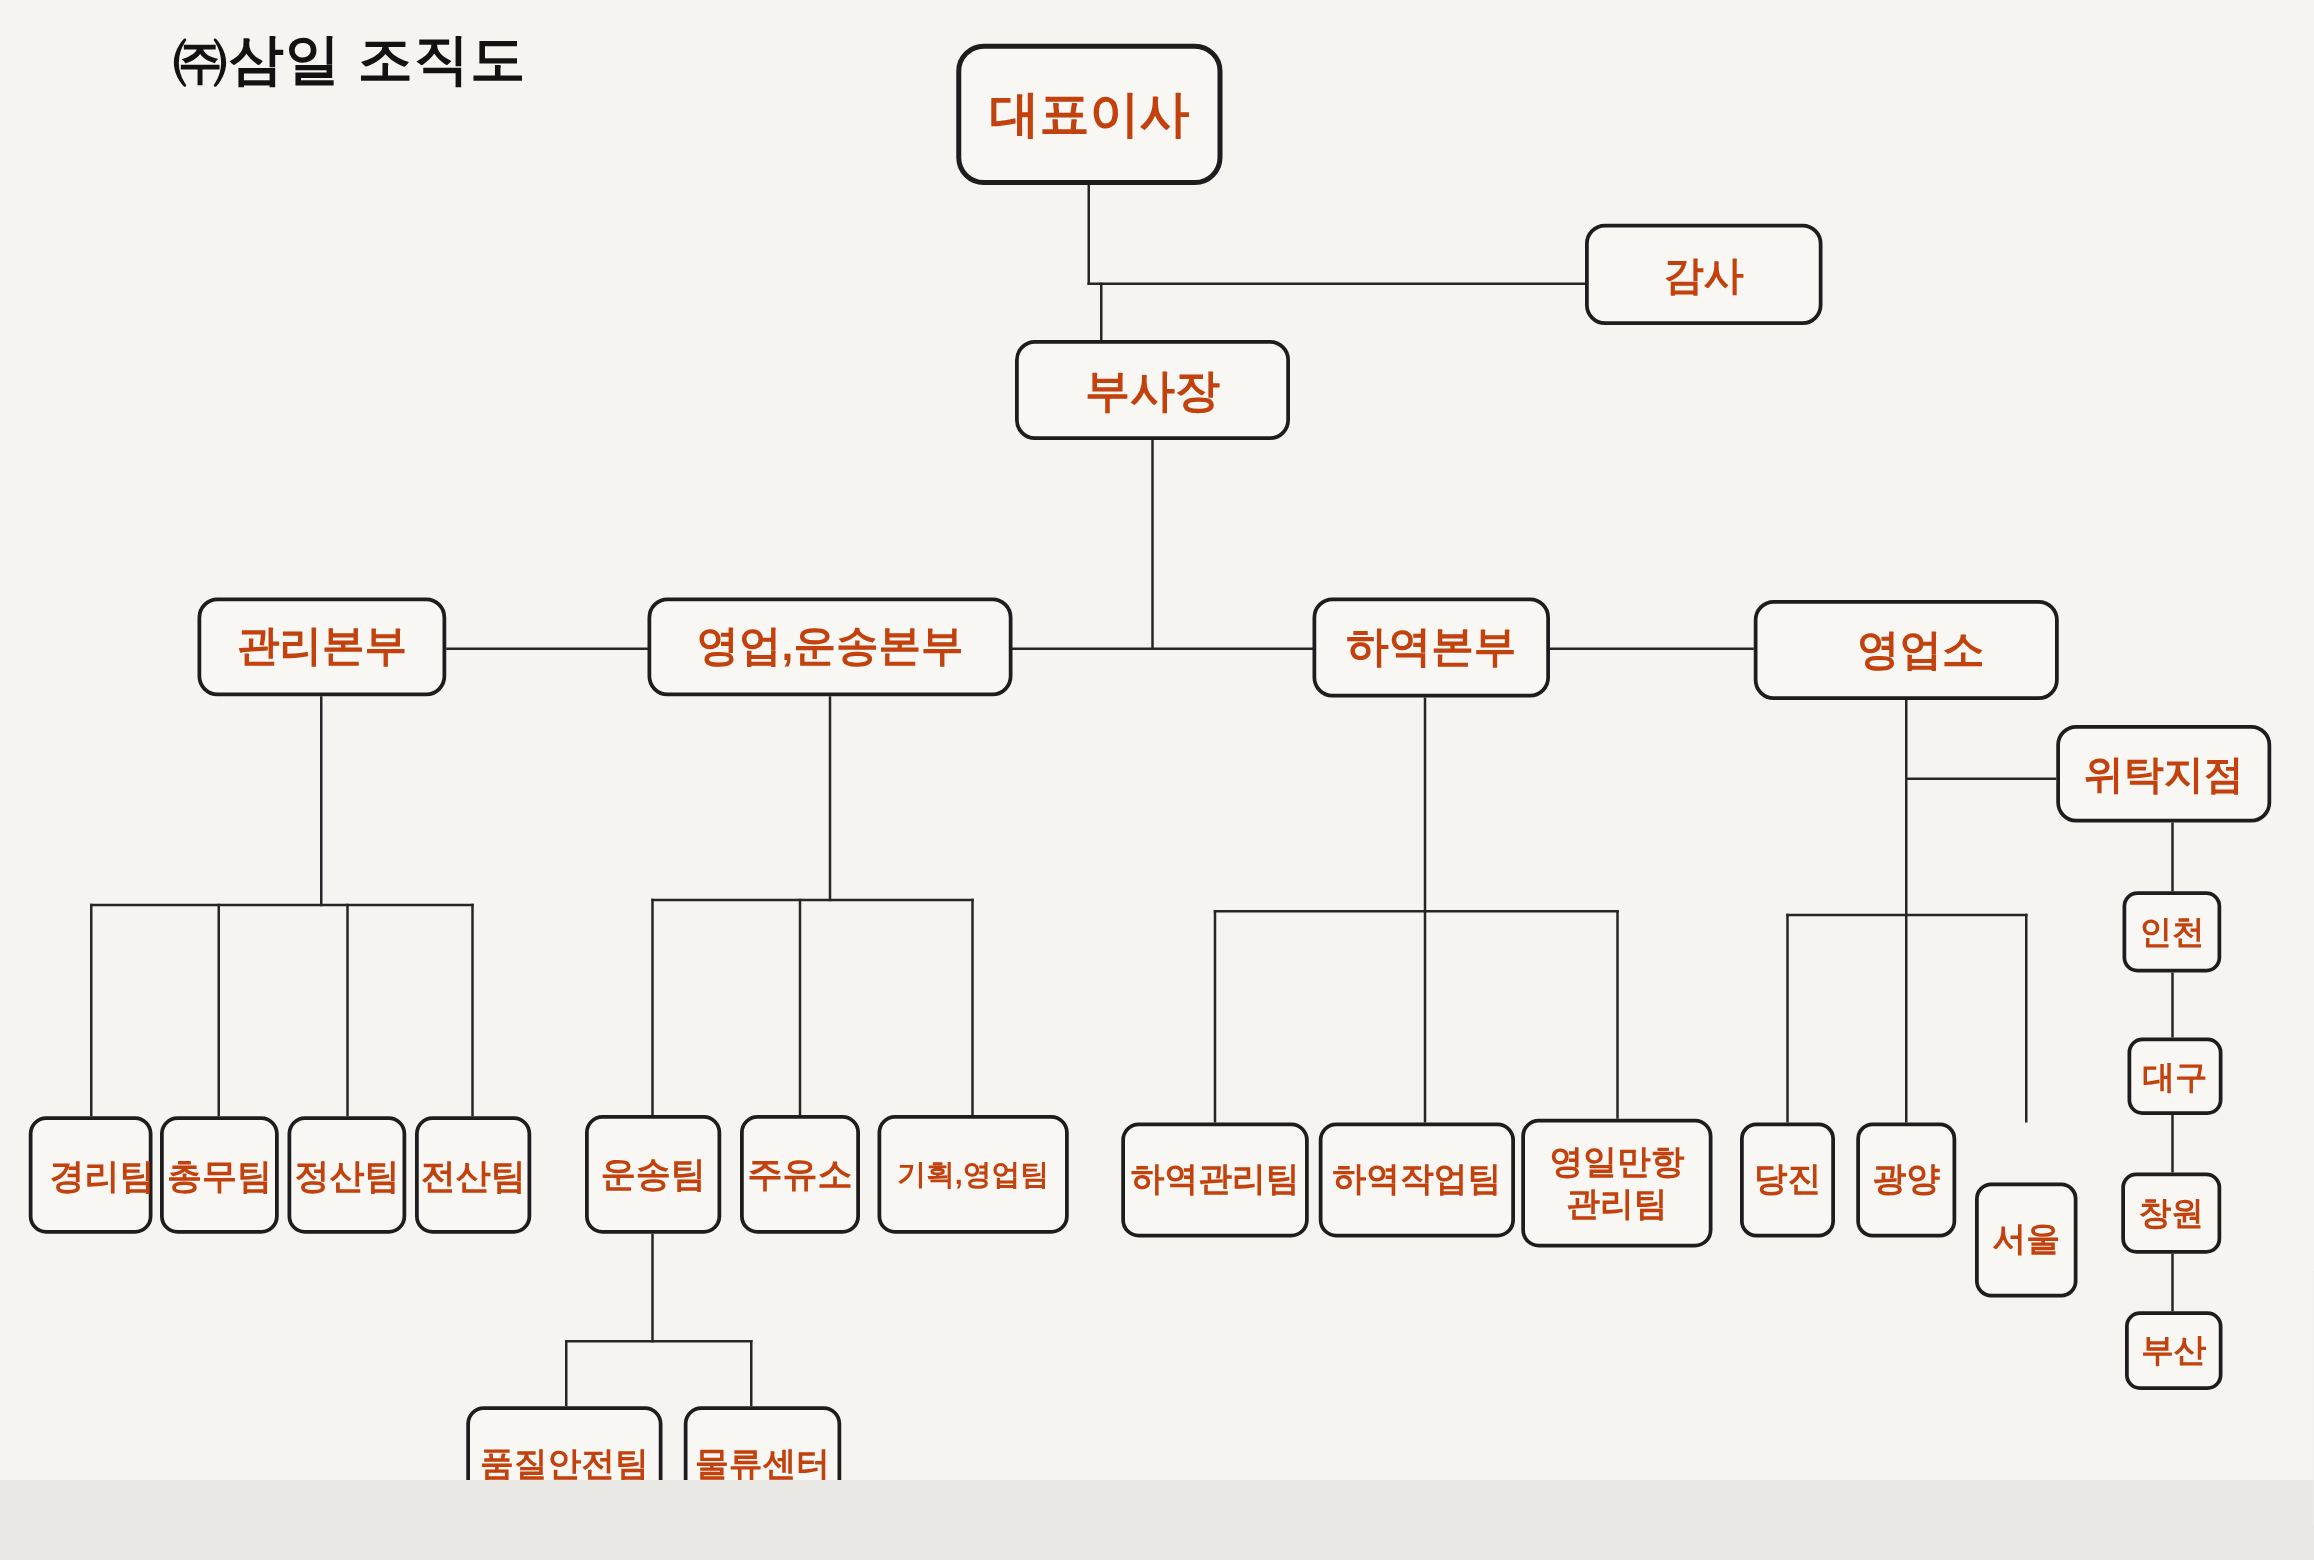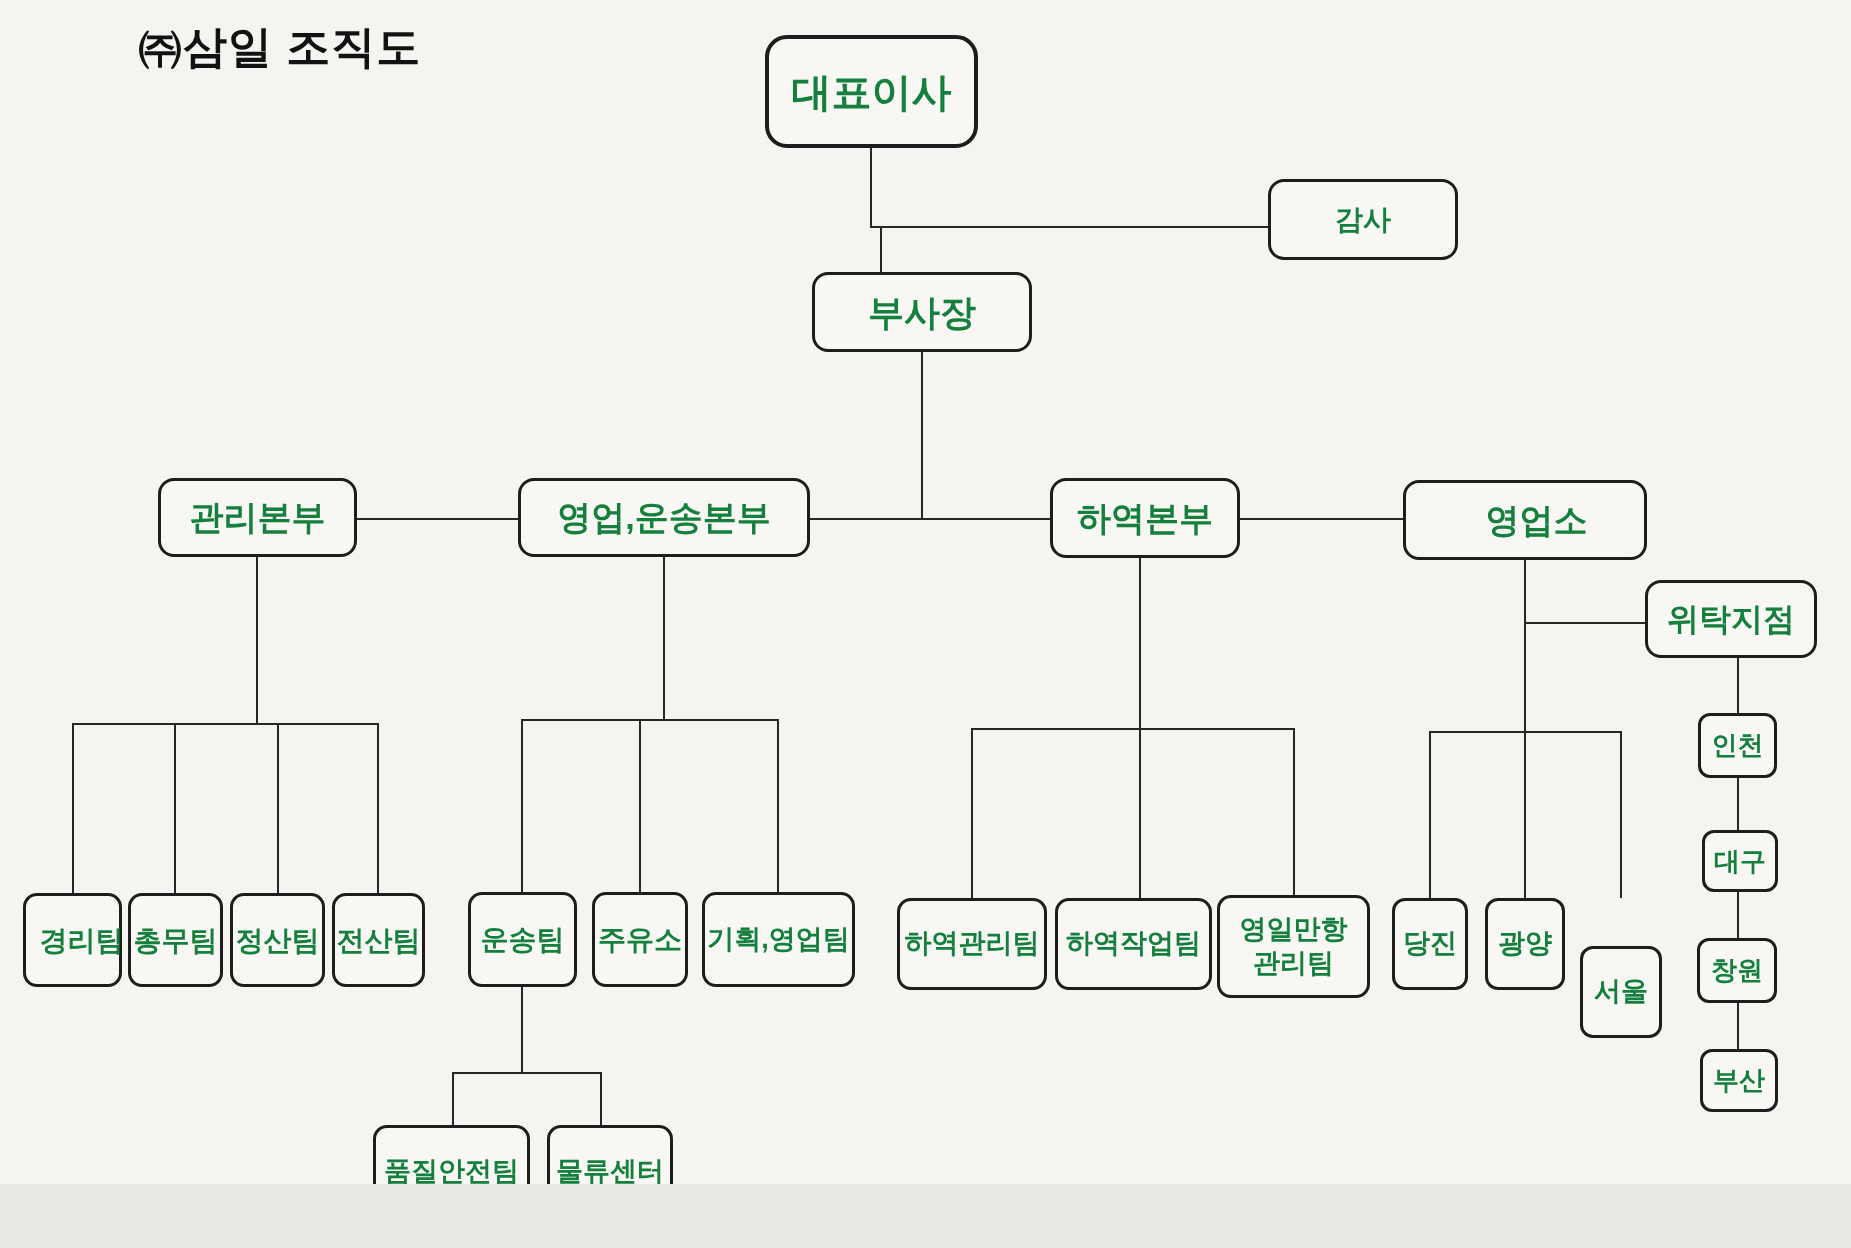--- a/index.html
+++ b/index.html
@@ -23,21 +23,21 @@
     position:absolute;
     box-sizing:border-box;
     background:#f8f7f4;
     border:3px solid #1d1d1d;
     border-radius:16px;
     display:flex;
     align-items:center;
     justify-content:center;
     text-align:center;
     font-weight:bold;
-    color:#15803d;
+    color:#c2410c;
     line-height:1.25;
     word-break:keep-all;
     z-index:2;
   }
   .line{
     position:absolute;
     background:#262626;
     z-index:1;
   }
 </style>
@@ -86,42 +86,42 @@
   <div class="line" style="left:1524px;top:731px;width:2px;height:167px;"></div>
   <div class="line" style="left:1620px;top:731px;width:2px;height:167px;"></div>
 
   <div class="line" style="left:1737px;top:658px;width:2px;height:55px;"></div>
   <div class="line" style="left:1737px;top:778px;width:2px;height:52px;"></div>
   <div class="line" style="left:1737px;top:892px;width:2px;height:46px;"></div>
   <div class="line" style="left:1737px;top:1003px;width:2px;height:46px;"></div>
 
   <div class="node" style="left:765px;top:35px;width:213px;height:113px;font-size:40px;border-width:4px;border-radius:22px;">대표이사</div>
 
-  <div class="node" style="left:1268px;top:179px;width:190px;height:81px;font-size:28px;">감사</div>
+  <div class="node" style="left:1268px;top:179px;width:190px;height:81px;font-size:32px;">감사</div>
 
   <div class="node" style="left:812px;top:272px;width:220px;height:80px;font-size:36px;">부사장</div>
 
   <div class="node" style="left:158px;top:478px;width:199px;height:79px;font-size:34px;">관리본부</div>
 
   <div class="node" style="left:518px;top:478px;width:292px;height:79px;font-size:34px;">영업,운송본부</div>
 
   <div class="node" style="left:1050px;top:478px;width:190px;height:80px;font-size:34px;">하역본부</div>
 
   <div class="node" style="left:1403px;top:480px;width:244px;height:80px;font-size:34px;padding-left:23px;">영업소</div>
 
   <div class="node" style="left:1645px;top:580px;width:172px;height:78px;font-size:32px;">위탁지점</div>
 
   <div class="node" style="left:23px;top:893px;width:99px;height:94px;font-size:28px;border-radius:14px;padding-left:18px;">경리팀</div>
   <div class="node" style="left:128px;top:893px;width:95px;height:94px;font-size:28px;border-radius:14px;">총무팀</div>
   <div class="node" style="left:230px;top:893px;width:95px;height:94px;font-size:28px;border-radius:14px;">정산팀</div>
   <div class="node" style="left:332px;top:893px;width:93px;height:94px;font-size:28px;border-radius:14px;">전산팀</div>
 
   <div class="node" style="left:468px;top:892px;width:109px;height:95px;font-size:28px;border-radius:14px;">운송팀</div>
   <div class="node" style="left:592px;top:892px;width:96px;height:95px;font-size:28px;border-radius:14px;">주유소</div>
-  <div class="node" style="left:702px;top:892px;width:153px;height:95px;font-size:27px;border-radius:14px;">기획,영업팀</div>
+  <div class="node" style="left:702px;top:892px;width:153px;height:95px;font-size:23px;border-radius:14px;">기획,영업팀</div>
 
   <div class="node" style="left:373px;top:1125px;width:157px;height:94px;font-size:27px;border-radius:14px;text-align:center;">품질안전팀</div>
   <div class="node" style="left:547px;top:1125px;width:126px;height:94px;font-size:27px;border-radius:14px;">물류센터</div>
 
   <div class="node" style="left:897px;top:898px;width:150px;height:92px;font-size:27px;border-radius:14px;">하역관리팀</div>
   <div class="node" style="left:1055px;top:898px;width:157px;height:92px;font-size:27px;border-radius:14px;">하역작업팀</div>
   <div class="node" style="left:1217px;top:895px;width:153px;height:103px;font-size:27px;border-radius:14px;padding:4px 10px;">영일만항 관리팀</div>
 
   <div class="node" style="left:1392px;top:898px;width:76px;height:92px;font-size:27px;border-radius:13px;">당진</div>
   <div class="node" style="left:1485px;top:898px;width:80px;height:92px;font-size:27px;border-radius:13px;">광양</div>

